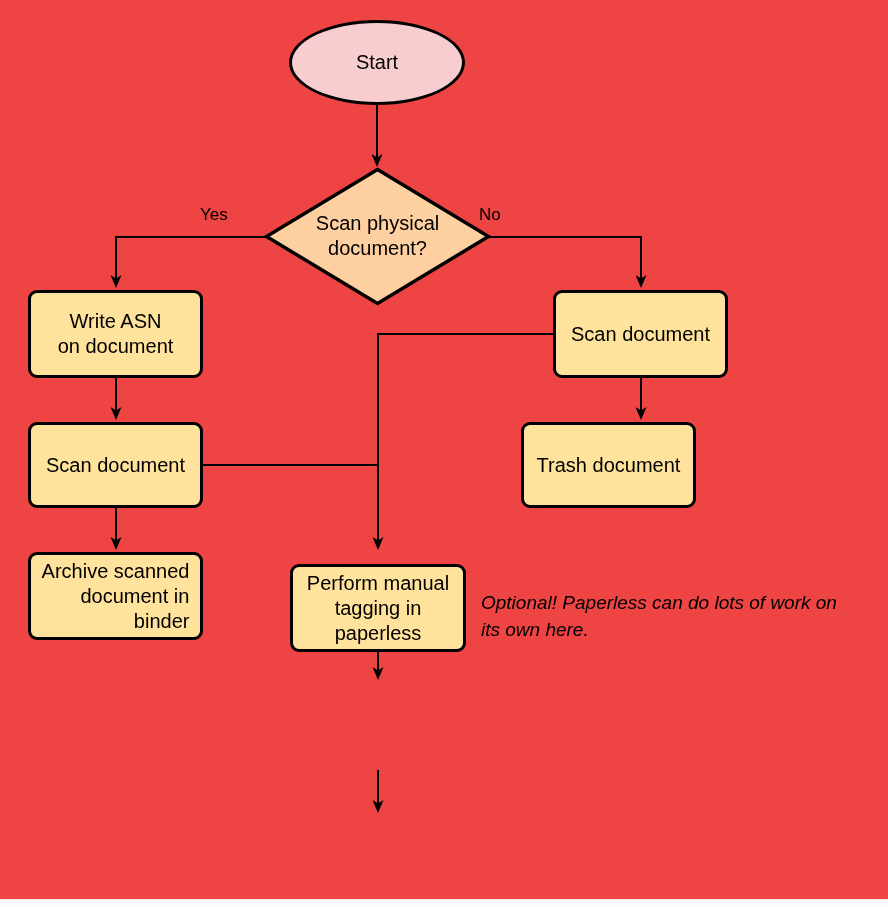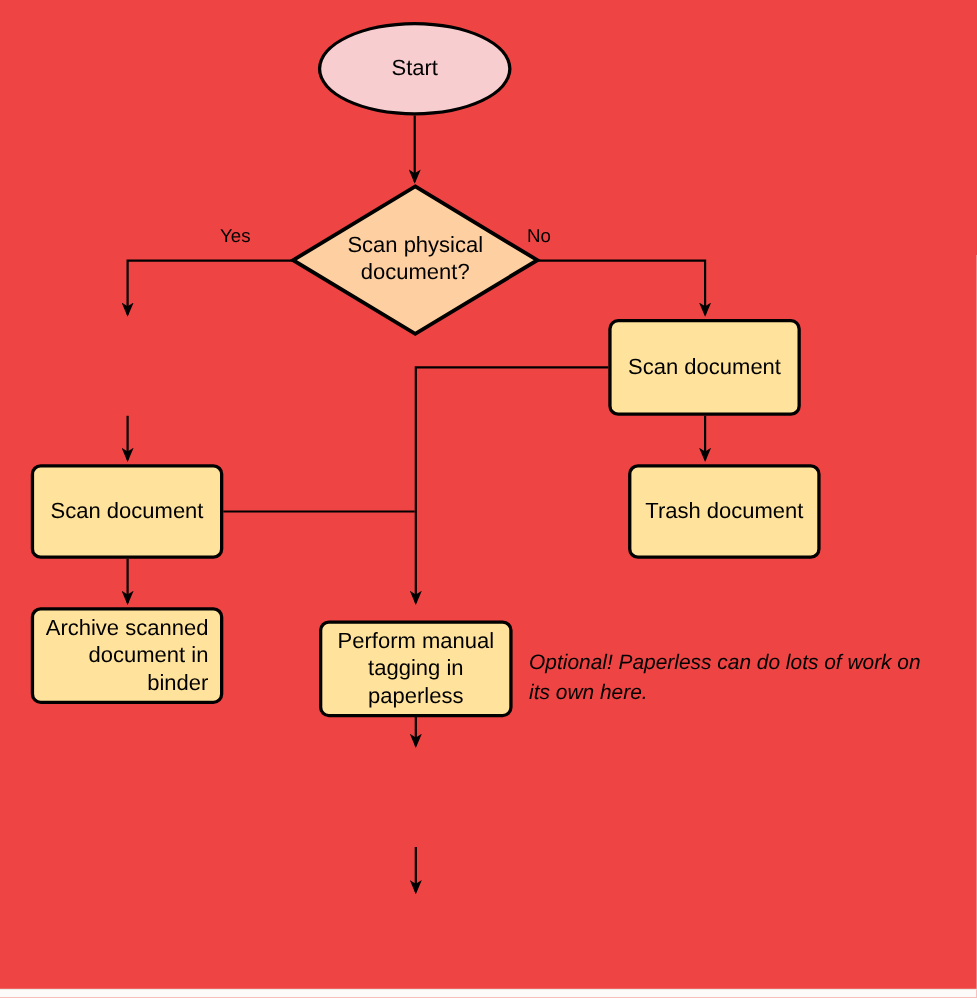--- a/index.html
+++ b/index.html
@@ -117,26 +117,28 @@
 
   <div class="node terminator" style="left:289px; top:20px; width:176px; height:85px;">Start</div>
 
   <div class="decision-label" style="left:277px; top:211px; width:201px;">Scan physical
 document?</div>
 
   <span class="edge-label" style="left:200px; top:205px; width:55px;">Yes</span>
 
   <span class="edge-label" style="left:479px; top:205px; width:50px;">No</span>
 
+  <div class="node process" style="left:28px; top:290px; width:175px; height:88px;">Write ASN
+on document</div>
 
   <div class="node process" style="left:553px; top:290px; width:175px; height:88px;">Scan document</div>
 
   <div class="node process" style="left:28px; top:422px; width:175px; height:86px;">Scan document</div>
 
-  <div class="node process" style="left:571px; top:422px; width:175px; height:86px;">Trash document</div>
+  <div class="node process" style="left:521px; top:422px; width:175px; height:86px;">Trash document</div>
 
   <div class="node process" style="left:28px; top:552px; width:175px; height:88px;text-align:right;">Archive scanned
 document in
 binder</div>
 
   <div class="node process" style="left:290px; top:564px; width:176px; height:88px;">Perform manual
 tagging in
 paperless</div>
 
   <div class="annotation" style="left:481px; top:589px; width:410px;">Optional! Paperless can do lots of work on

